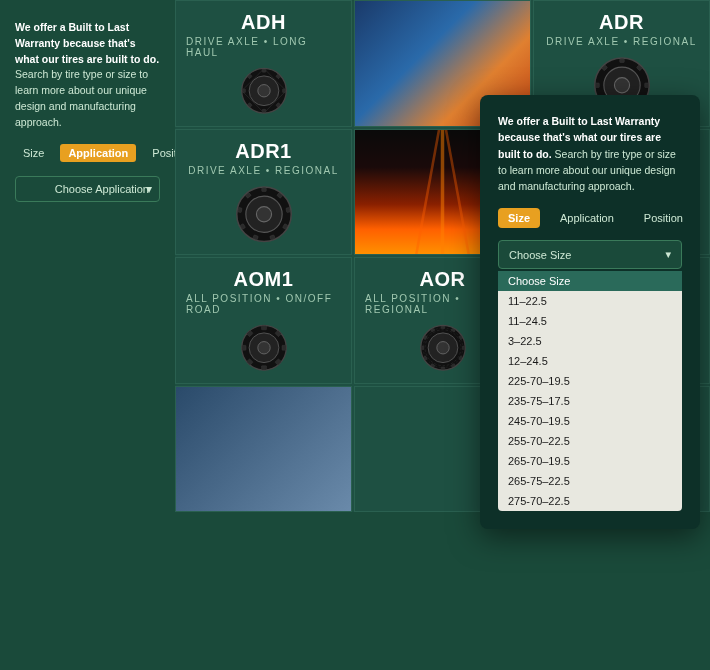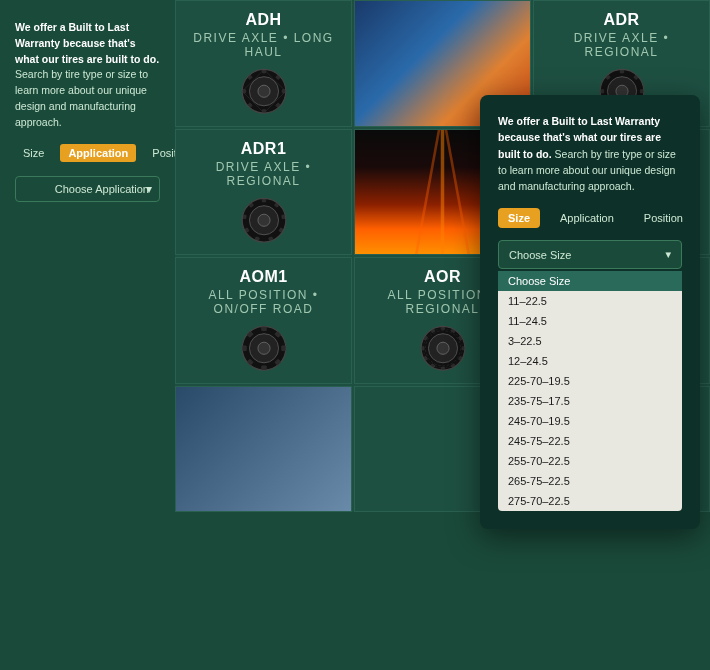--- a/index.html
+++ b/index.html
@@ -108,31 +108,31 @@
       justify-content: center;
       padding: 10px;
       position: relative;
       overflow: hidden;
     }
     .grid-cell.image-cell {
       padding: 0;
     }
     .grid-cell .tire-name {
       color: #fff;
-      font-size: 16px;
+      font-size: 20px;
       font-weight: bold;
       letter-spacing: 0.5px;
       text-align: center;
     }
     .grid-cell .tire-sub {
       color: #a0c8b0;
-      font-size: 12px;
+      font-size: 10px;
       letter-spacing: 1.5px;
       text-transform: uppercase;
-      text-align: center;
+      text-align: left;
       margin-top: 2px;
       margin-bottom: 8px;
     }
 
     
     .tire-svg {
       width: 80px;
       height: 80px;
     }
     .city-bg {
@@ -458,20 +458,20 @@
 
     <div class="popup-dropdown-list" id="size-list">
     <div class="list-item selected">Choose Size</div>
         <div class="list-item">11–22.5</div>
         <div class="list-item">11–24.5</div>
         <div class="list-item">3–22.5</div>
         <div class="list-item">12–24.5</div>
         <div class="list-item">225-70–19.5</div>
         <div class="list-item">235-75–17.5</div>
         <div class="list-item">245-70–19.5</div>
-        <div class="list-item">245-75–22.5</div>
         <div class="list-item">255-70–22.5</div>
+        <div class="list-item">265-70–19.5</div>
         <div class="list-item">265-75–22.5</div>
         <div class="list-item">275-70–22.5</div>
       </div>
   </div>
 
 </div>
 
 </body></html>

